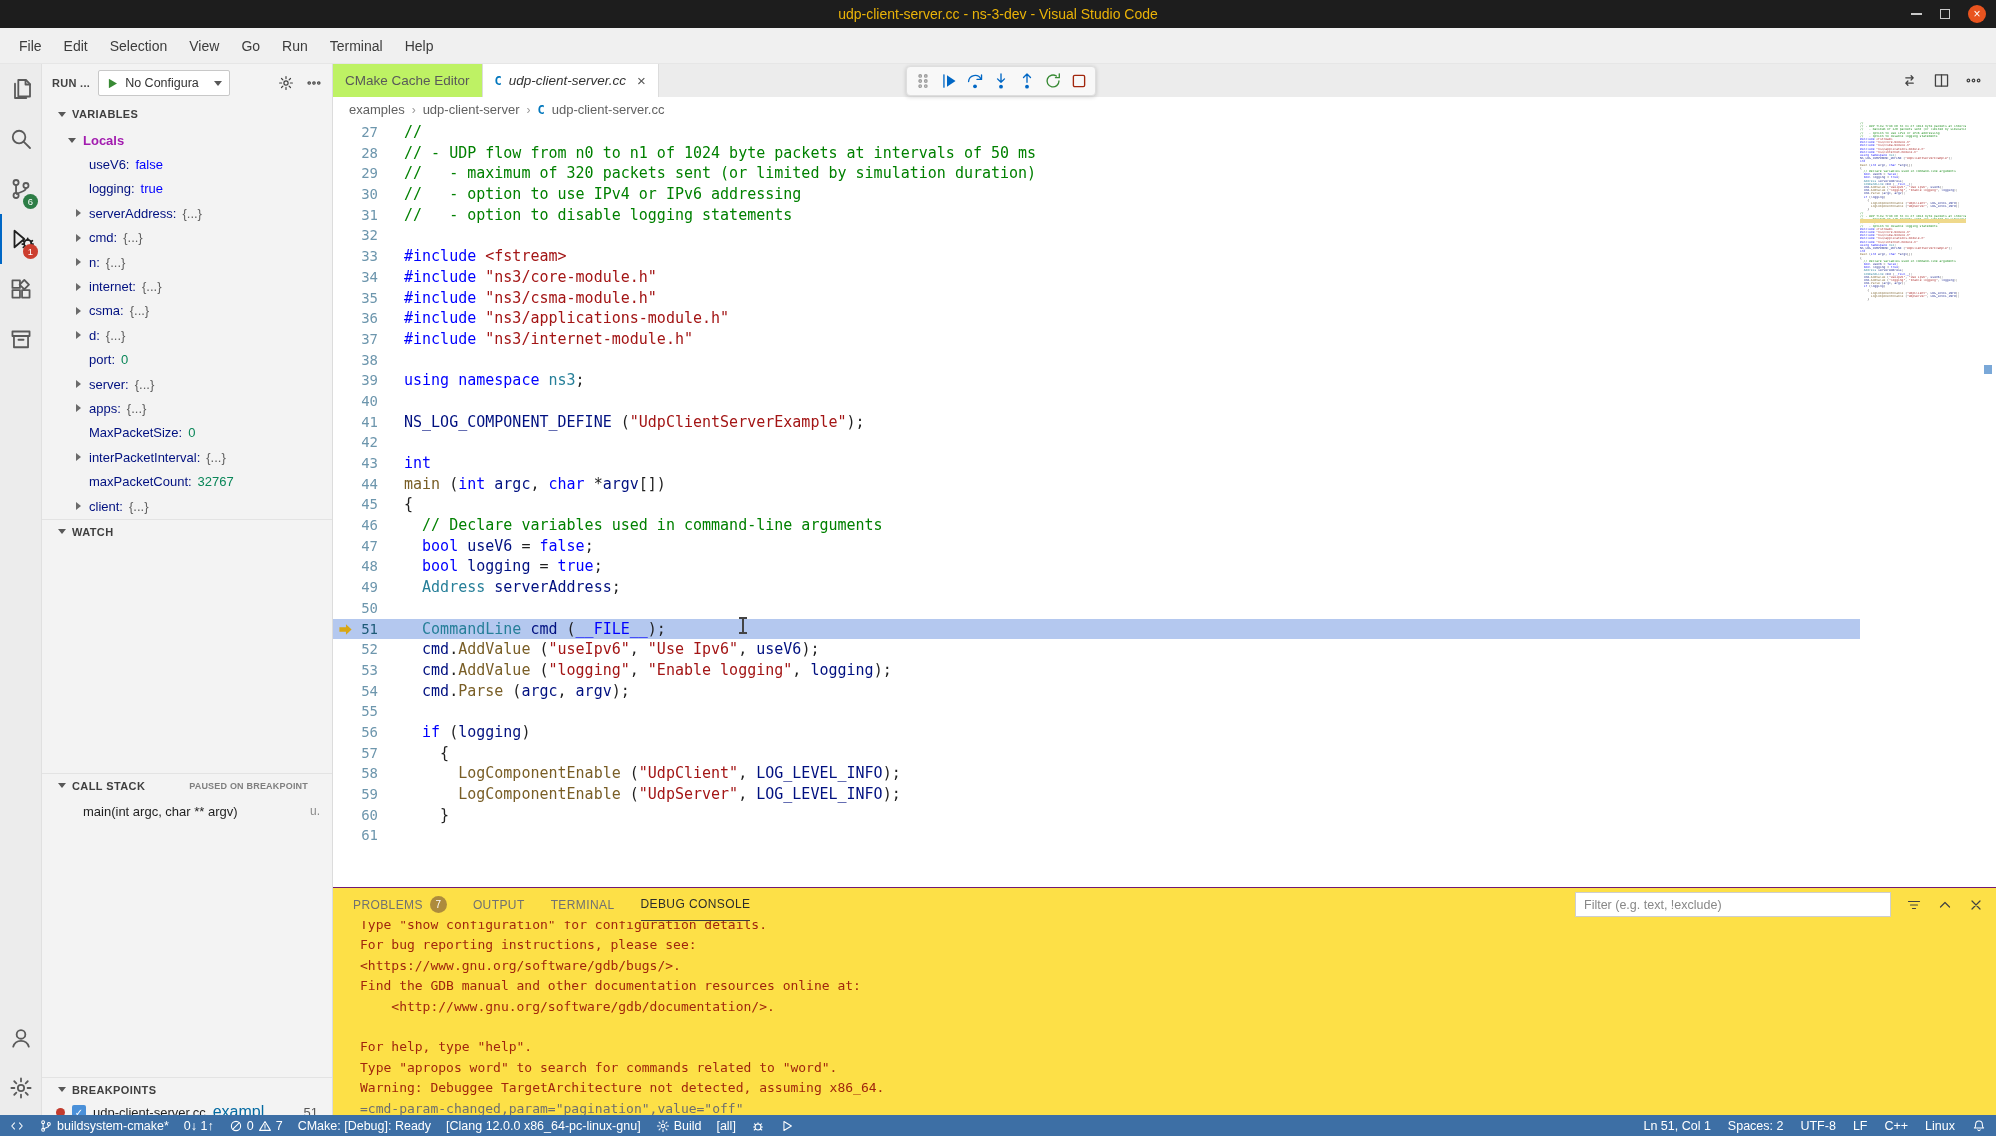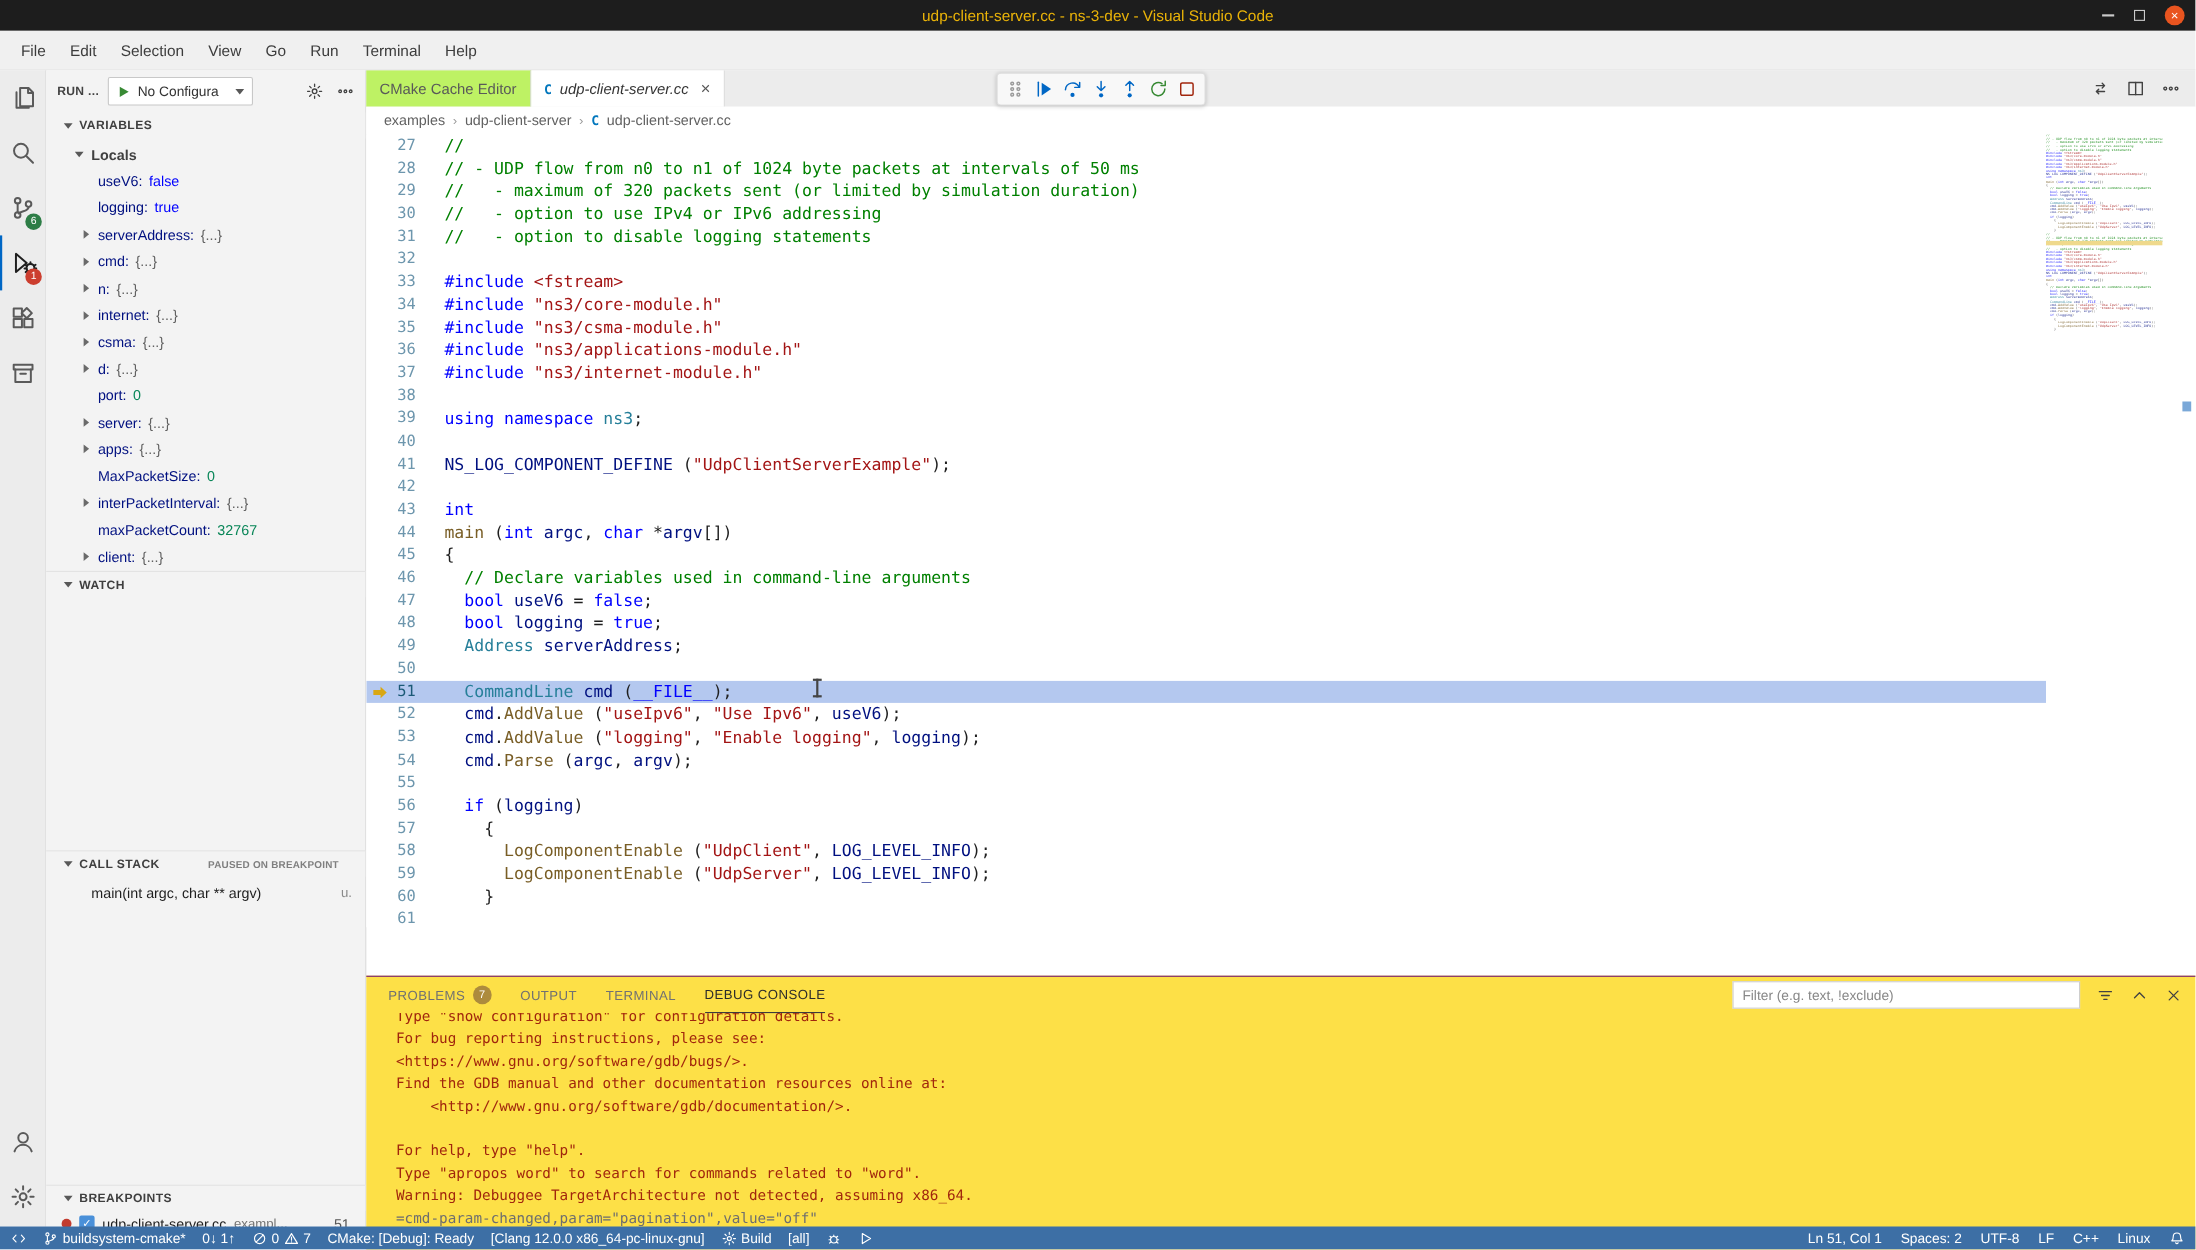--- a/index.html
+++ b/index.html
@@ -43,32 +43,32 @@
   .section-hdr{position:absolute;left:0;right:0;height:24px;display:flex;align-items:center;padding-left:16px;gap:6px;font-size:11px;font-weight:bold;color:#3f3f3f;letter-spacing:.4px;border-top:1px solid #e3e3e3;background:#f3f3f3}
   .chv{width:0;height:0;border-left:4px solid transparent;border-right:4px solid transparent;border-top:5px solid #585858}
   .chvr{width:0;height:0;border-top:4px solid transparent;border-bottom:4px solid transparent;border-left:5px solid #6a6a6a}
   .hdr-vars{top:38px;border-top:none}
   .hdr-watch{top:455px}
   .hdr-callstack{top:709px}
   .hdr-bp{top:1013px}
   .paused-badge{margin-left:auto;margin-right:24px;font-size:9px;color:#7f7f7f;font-weight:bold;letter-spacing:.2px}
   .vars-body{position:absolute;top:64px;left:0;right:0}
   .tree-row{height:24.4px;display:flex;align-items:center;font-size:13px;position:relative;padding-left:47px;white-space:nowrap;overflow:hidden}
-  .tree-row.locals{padding-left:41px;font-weight:bold;color:#404040}
+  .tree-row.locals{padding-left:41px;font-weight:bold;color:#a21caf}
   .tree-row .chv{position:absolute;left:26px}
   .tree-row .chvr{position:absolute;left:34px}
   .var-name{color:#001080;margin-right:6px}
   .var-val.kw{color:#0000ff}.var-val.num{color:#098658}.var-val.obj{color:#616161}
   .callstack-row{position:absolute;top:735px;left:0;right:0;height:24px;display:flex;align-items:center;padding:0 12px 0 41px;font-size:13px;color:#1f1f1f}
   .cs-suffix{margin-left:auto;color:#8a8a8a;font-size:12px}
   .bp-row{position:absolute;top:1036px;left:0;right:0;height:24px;display:flex;align-items:center;padding:0 14px;gap:7px;font-size:13px}
   .bp-dot{width:9px;height:9px;border-radius:50%;background:#c23b2e}
   .bp-check{width:14px;height:14px;background:#4a90d9;border-radius:2px;color:#fff;font-size:10px;display:flex;align-items:center;justify-content:center}
   .bp-file{color:#1f1f1f}
-  .bp-path{color:#737373;font-size:12px}
+  .bp-path{color:#0369a1;font-size:16px}
   .bp-line{margin-left:auto;color:#555}
 
   
   .tabsbar{position:absolute;left:333px;top:64px;right:0;height:33px;background:#ececec;display:flex;align-items:stretch}
   .tab{display:flex;align-items:center;padding:0 12px;font-size:13.5px;color:#595959;background:#bef264;border-right:1px solid #dcdcdc;gap:7px}
   .tab.active{background:#fff;color:#333}
   .tab-label.italic{font-style:italic}
   .tab-close{font-size:15px;color:#555;margin-left:4px}
   .cpp-badge{color:#0277bd;font-weight:bold;font-size:12px;font-family:"DejaVu Sans Mono",monospace}
   .tabs-actions{margin-left:auto;display:flex;align-items:center;gap:15px;padding-right:14px;color:#424242}

